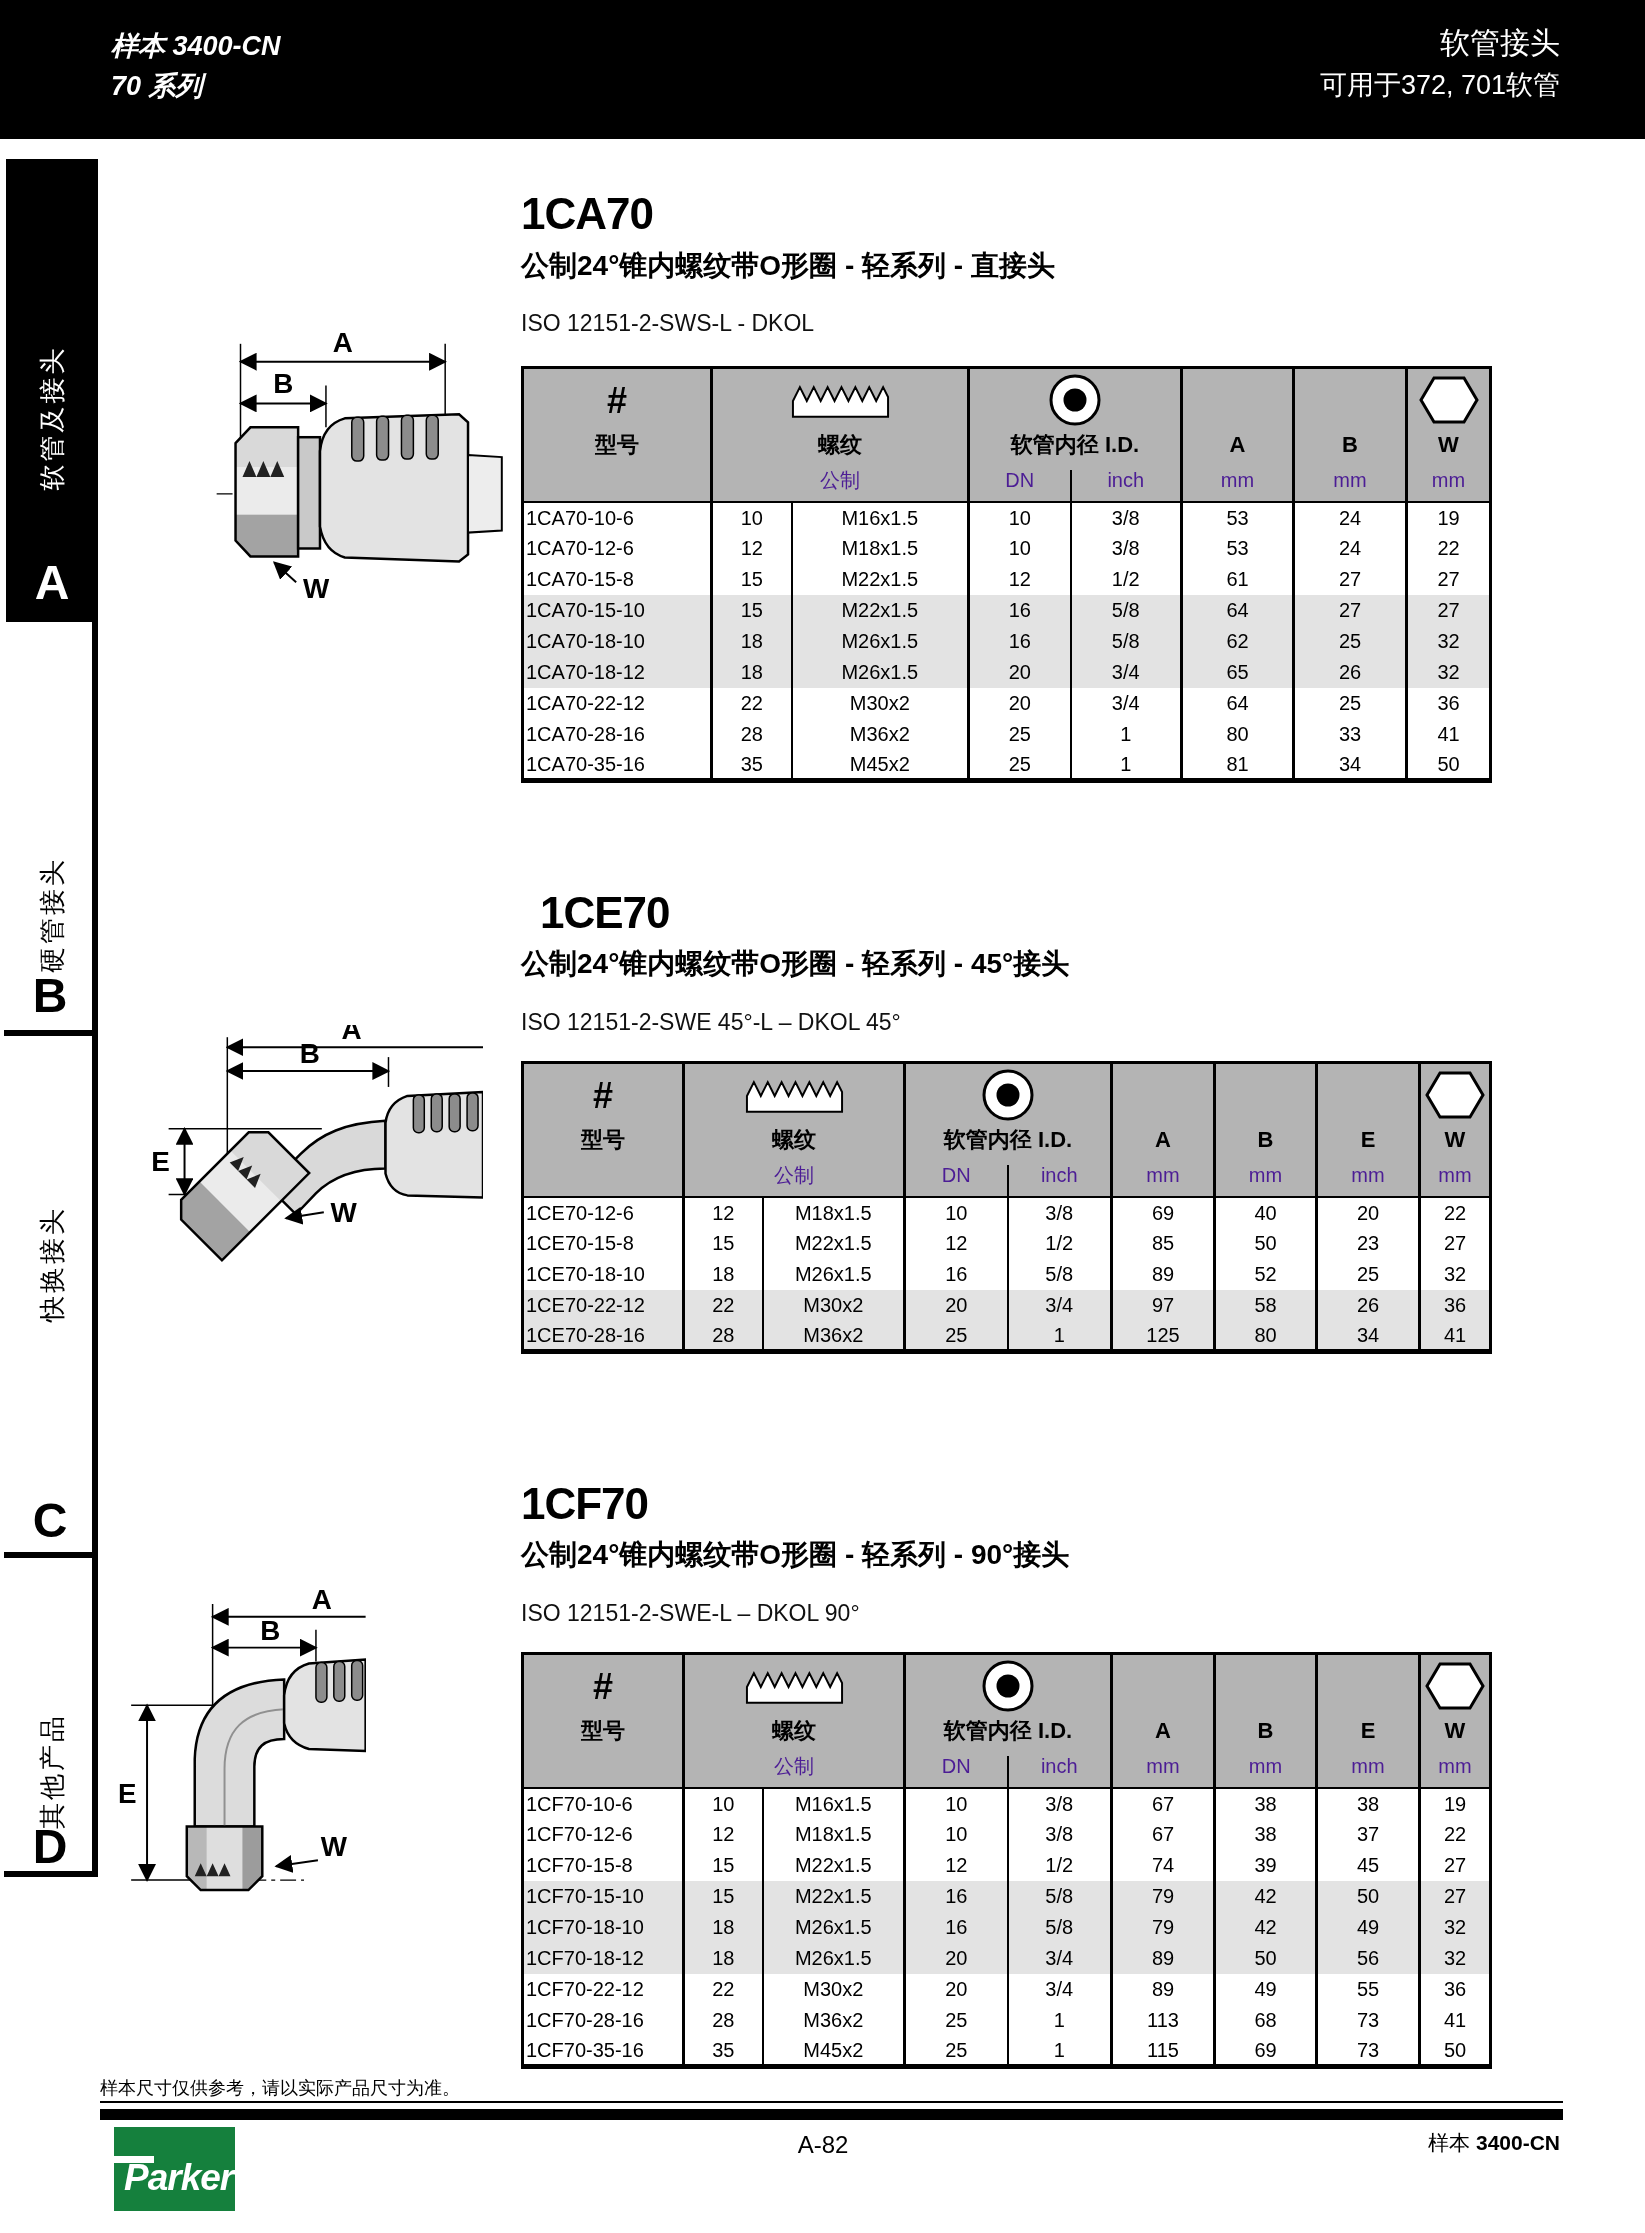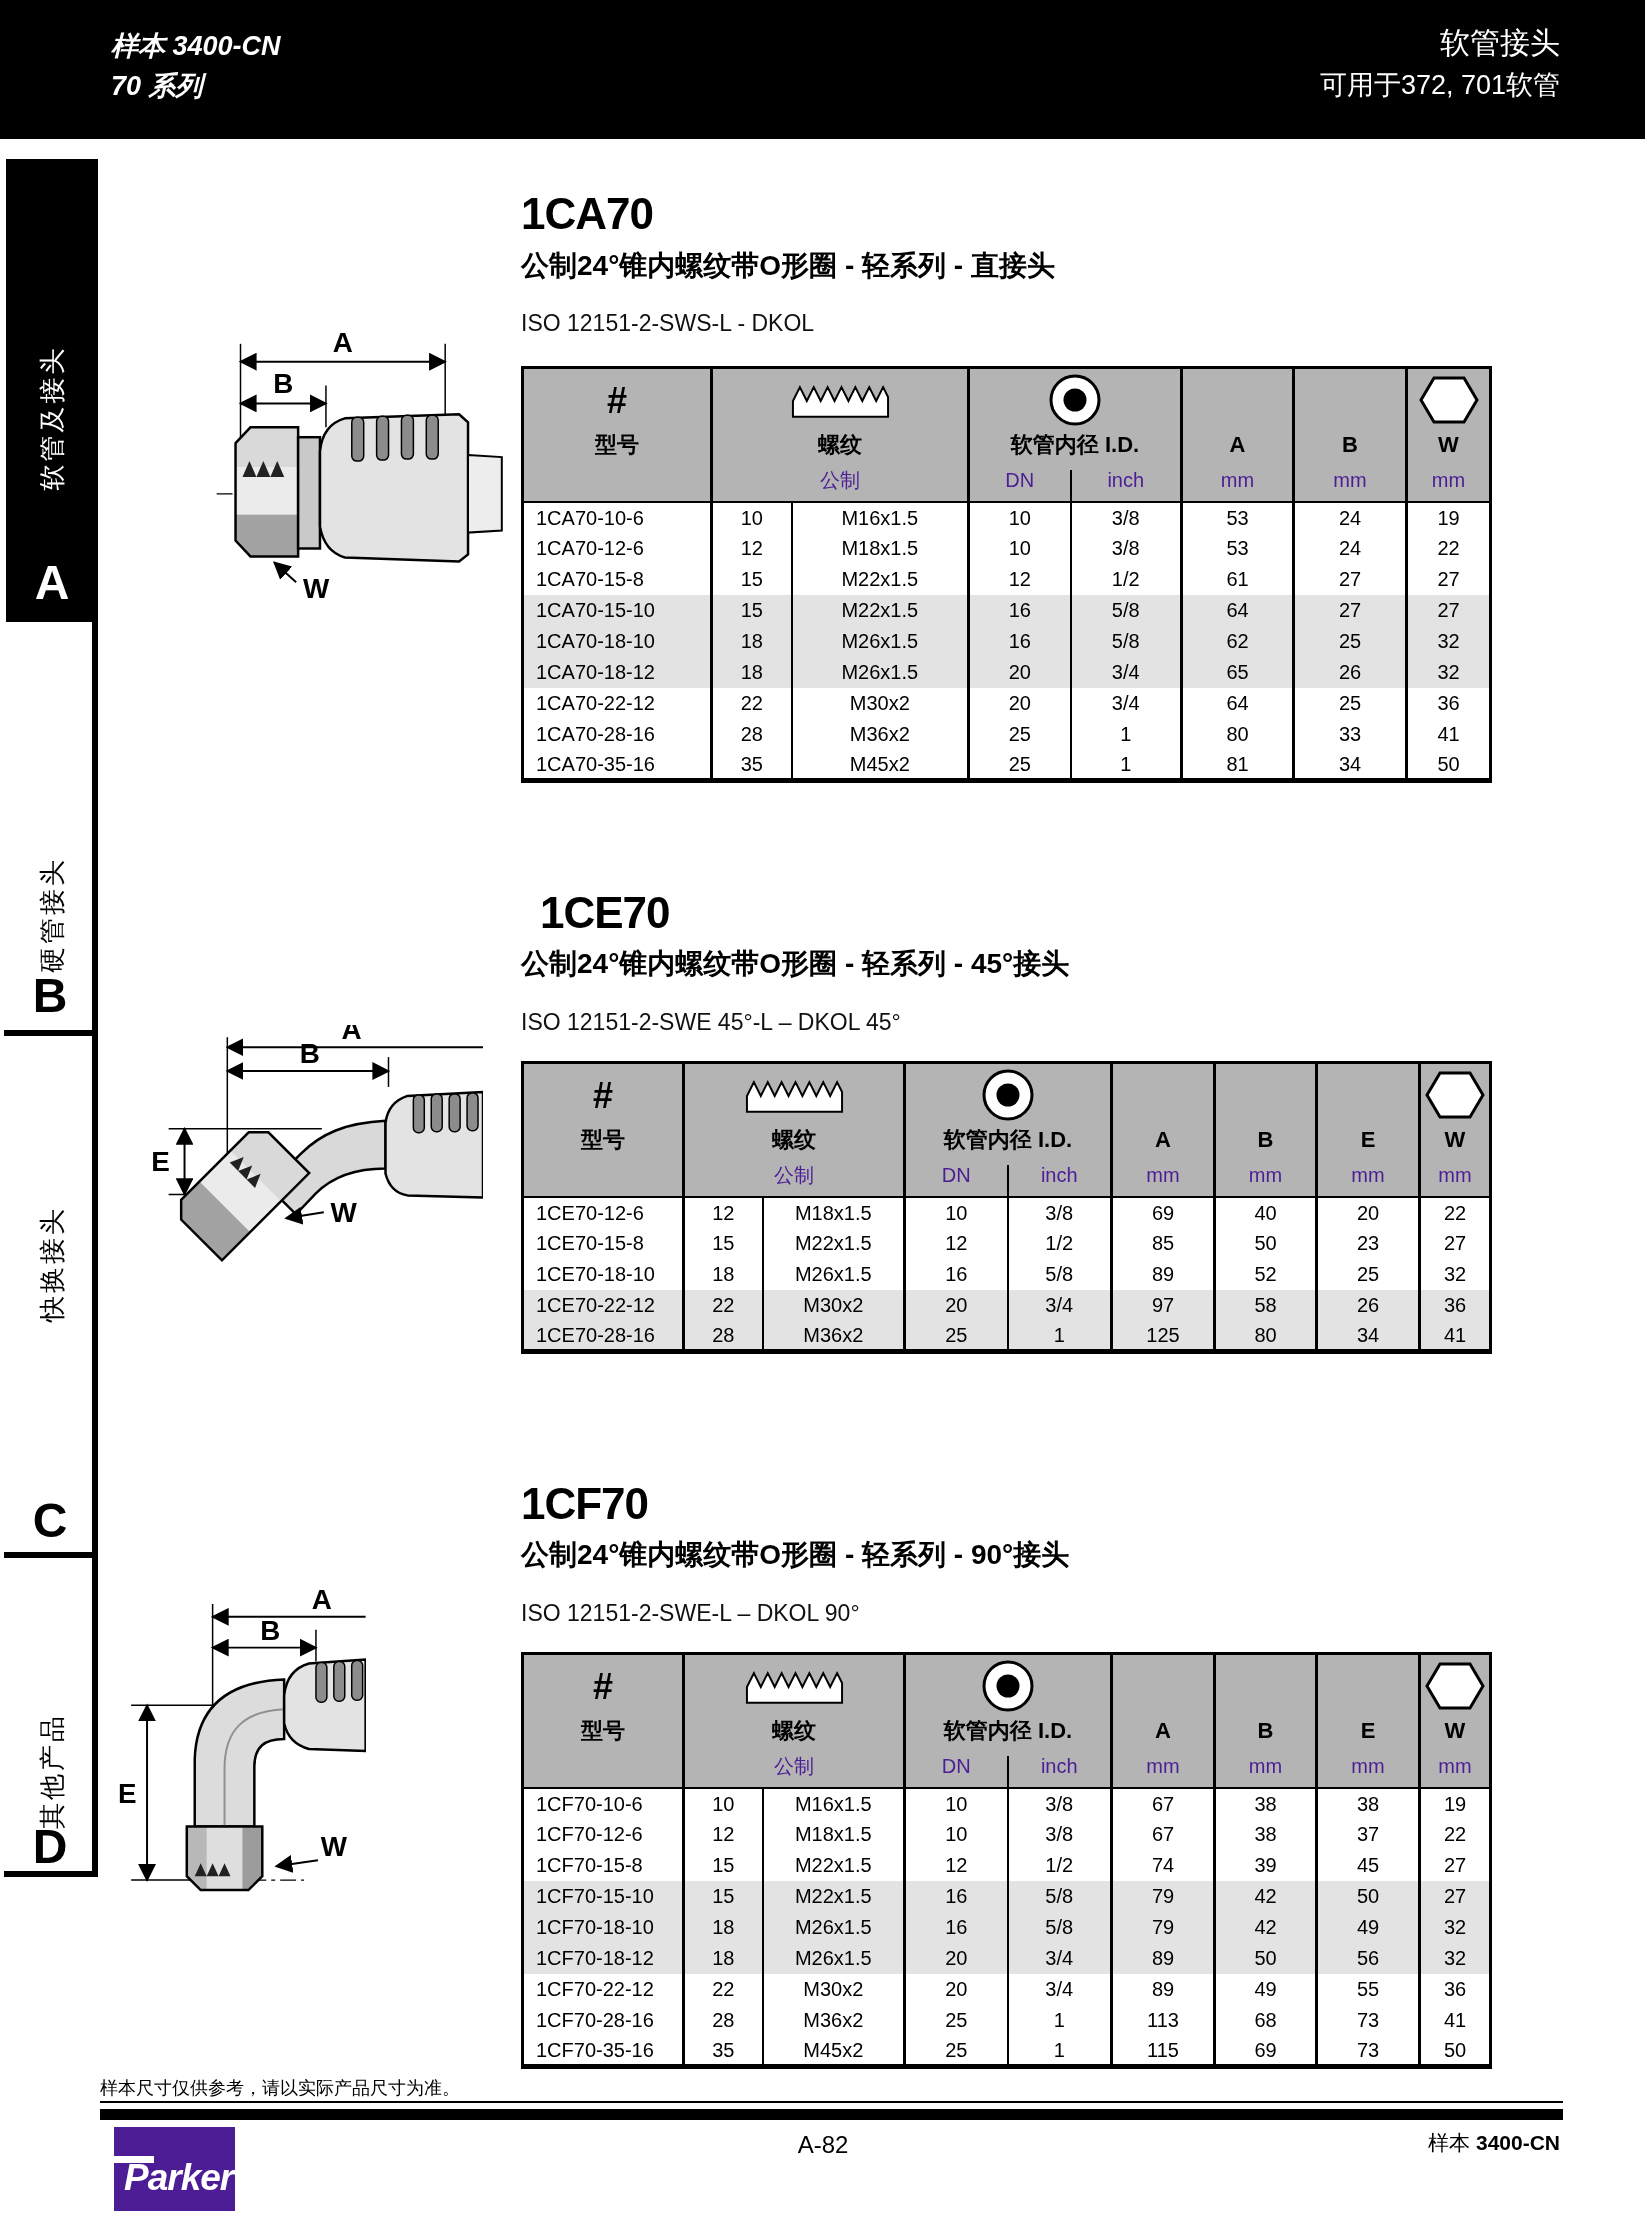--- a/index.html
+++ b/index.html
@@ -33,41 +33,41 @@
   table.spec{border-collapse:collapse;table-layout:fixed;background:#fff;
              border:3px solid #000;border-bottom-width:5px;}
   table.spec td{padding:0;text-align:center;white-space:nowrap;overflow:hidden;
                 font-size:20px;line-height:1;}
   table.spec thead td{background:#b4b4b4;}
   table.spec tr.icons{height:66px;} table.spec tr.icons td{vertical-align:middle;}
   table.spec tr.labels{height:36px;} table.spec tr.labels td{font-size:22px;font-weight:bold;vertical-align:top;}
   table.spec tr.sub{height:32px;} table.spec tr.sub td{color:#4c1d95;font-size:20px;vertical-align:top;
                 border-bottom:2px solid #000;}
   table.spec tbody tr{height:31px;}
-  table.spec tbody td:first-child{text-align:left;padding-left:12px;}
+  table.spec tbody td:first-child{text-align:left;padding-left:2px;}
   table.spec tbody tr.shade td{background:#e3e3e3;}
   .br3{border-right:3px solid #000;}
   .br1{border-right:2px solid #000;}
   .hash{font-size:36px;font-weight:bold;}
 
   
   .diag{position:absolute;}
   .dim{font:bold 28px "Liberation Sans",sans-serif;text-anchor:middle;}
   .ext{stroke:#000;stroke-width:1.5;}
   .dimln{stroke:#000;stroke-width:2;}
   .cl{stroke:#000;stroke-width:1.3;stroke-dasharray:16 5 4 5;}
 
   
   .footnote{position:absolute;left:100px;top:2076px;font-size:18px;}
   .f-thin{position:absolute;left:100px;top:2101px;width:1463px;height:2px;background:#000;}
   .f-thick{position:absolute;left:100px;top:2109px;width:1463px;height:11px;background:#000;}
   .f-page{position:absolute;left:0;top:2131px;width:1646px;text-align:center;font-size:24px;}
   .f-cat{position:absolute;right:86px;top:2129px;font-size:21px;}
   .f-cat b{font-weight:bold;}
-  .logo{position:absolute;left:114px;top:2127px;width:121px;height:84px;background:#4c1d95;}
+  .logo{position:absolute;left:114px;top:2127px;width:121px;height:84px;background:#15803d;}
   .logo .bar{position:absolute;left:0;top:29px;width:40px;height:7px;background:#fff;}
   .logo .txt{position:absolute;left:10px;top:30px;color:#fff;font-size:37px;
              font-weight:bold;font-style:italic;letter-spacing:-1px;}
 </style>
 </head>
 <body>
 
 <div class="page">
 
   <div class="topbar">

